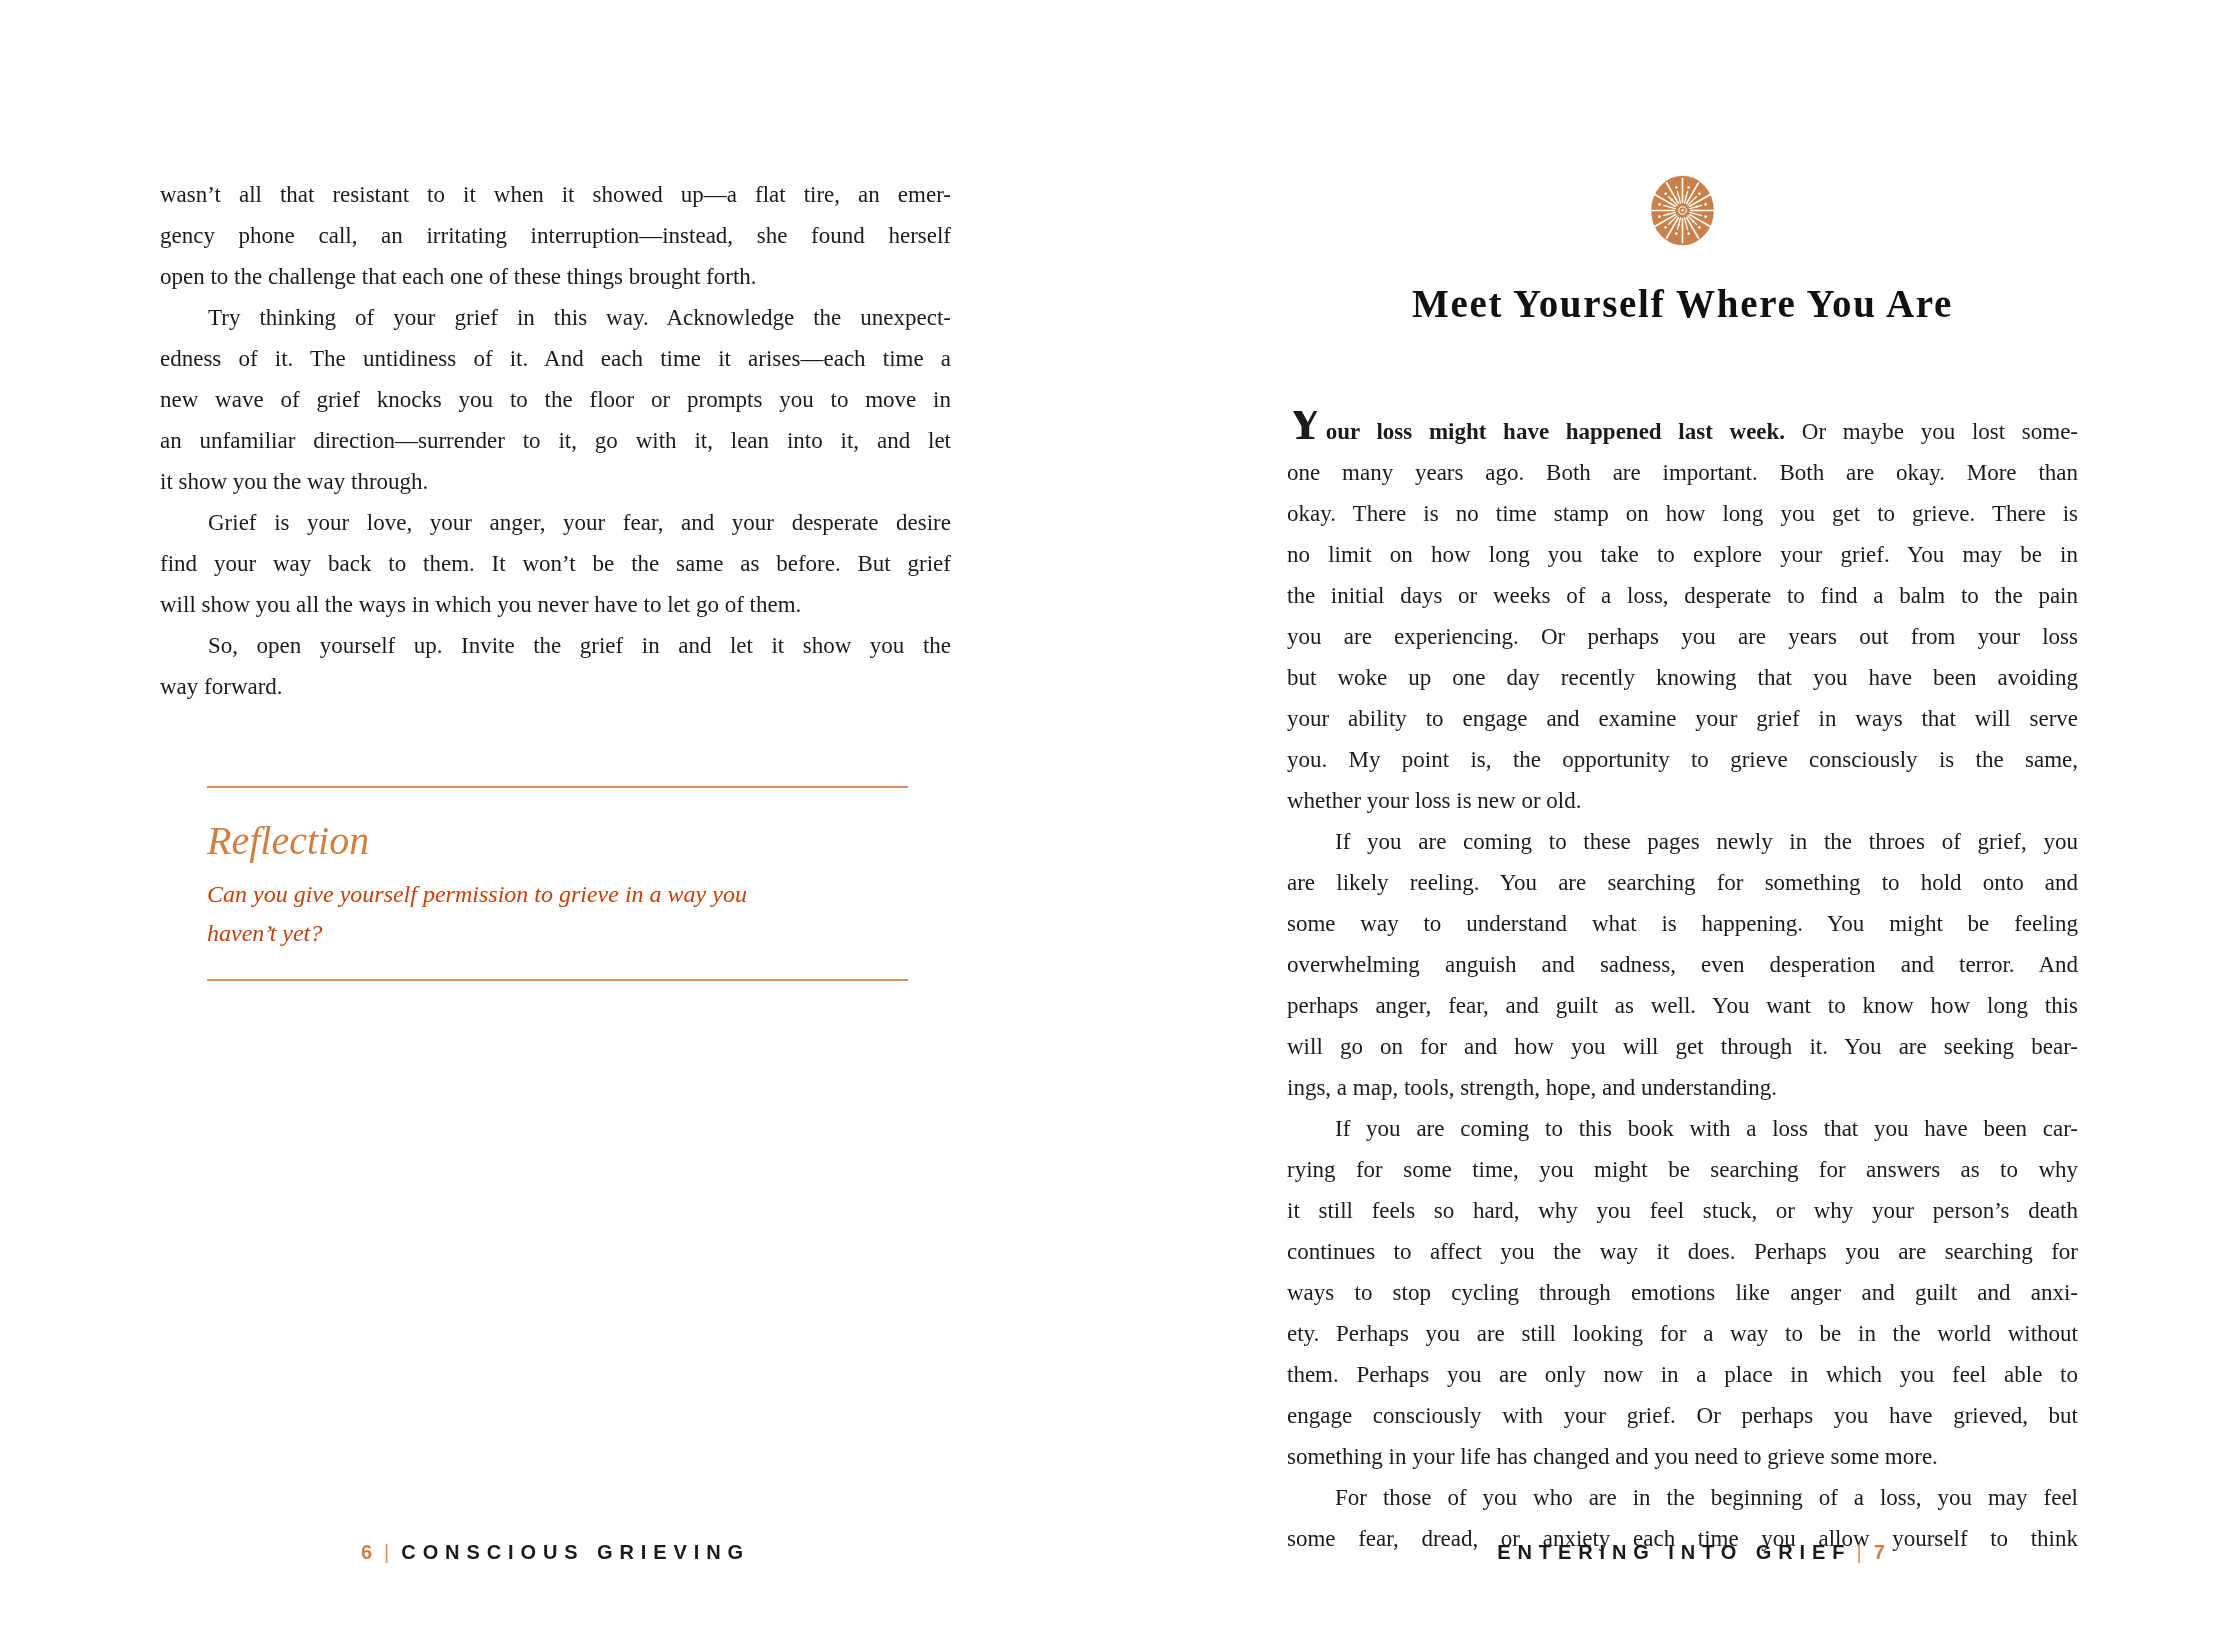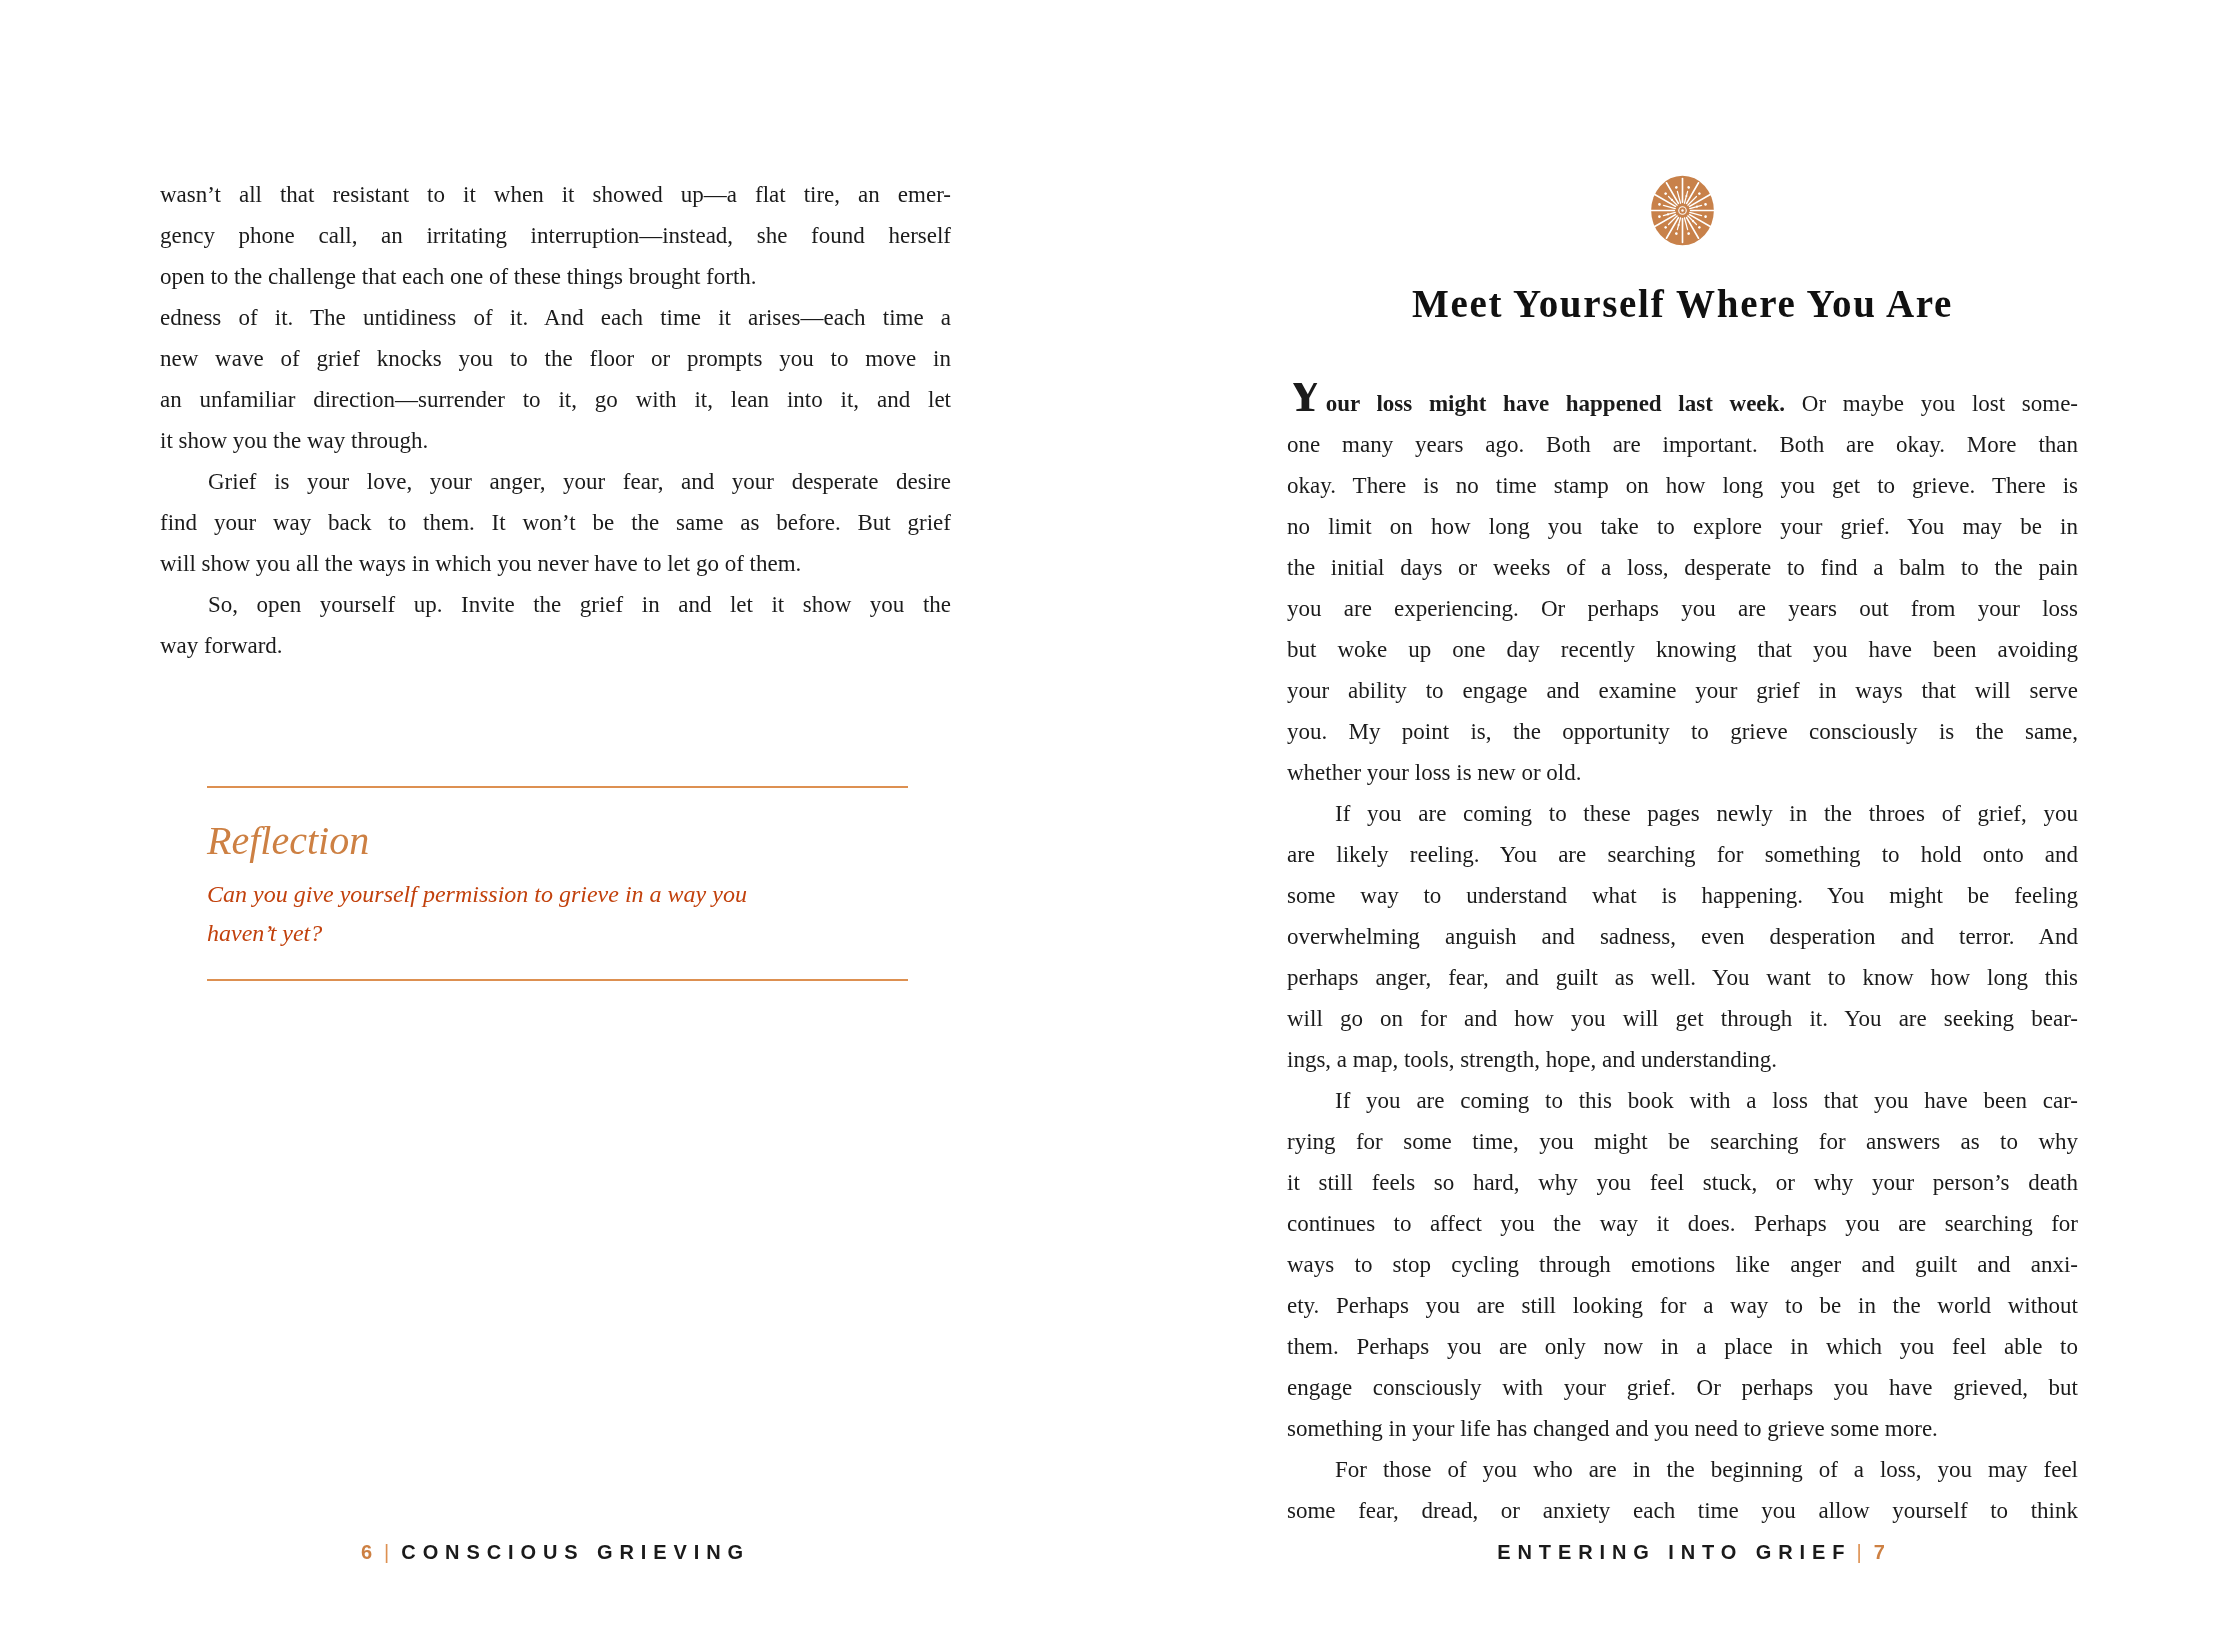--- a/index.html
+++ b/index.html
@@ -16,21 +16,21 @@
     color:var(--ink);
     overflow:hidden;
   }
   .page{position:absolute;top:0;width:1114px;height:1647px;margin-top:11px;}
   .page-left{left:0;}
   .page-right{left:1114px;}
 
   
   .body-col{position:absolute;width:791px;}
   .page-left  .body-col{left:160px;top:163px;}
-  .page-right .body-col{left:173px;top:372px;}
+  .page-right .body-col{left:173px;top:400px;}
 
   .line{
     font-size:23px;
     line-height:41px;
     height:41px;
     text-align:justify;
     text-align-last:justify;
     overflow:hidden;
     color:var(--ink);
   }
@@ -99,20 +99,21 @@
 <body>
 
 <div class="spread">
 
   <section class="page page-left">
 
     <div class="body-col">
         <div class="line">wasn’t all that resistant to it when it showed up—a flat tire, an emer-</div>
         <div class="line">gency phone call, an irritating interruption—instead, she found herself</div>
         <div class="line line-last">open to the challenge that each one of these things brought forth.</div>
+        <div class="line indent">Try thinking of your grief in this way. Acknowledge the unexpect-</div>
         <div class="line">edness of it. The untidiness of it. And each time it arises—each time a</div>
         <div class="line">new wave of grief knocks you to the floor or prompts you to move in</div>
         <div class="line">an unfamiliar direction—surrender to it, go with it, lean into it, and let</div>
         <div class="line line-last">it show you the way through.</div>
         <div class="line indent">Grief is your love, your anger, your fear, and your desperate desire</div>
         <div class="line">find your way back to them. It won’t be the same as before. But grief</div>
         <div class="line line-last">will show you all the ways in which you never have to let go of them.</div>
         <div class="line indent">So, open yourself up. Invite the grief in and let it show you the</div>
         <div class="line line-last">way forward.</div>
       </div>

